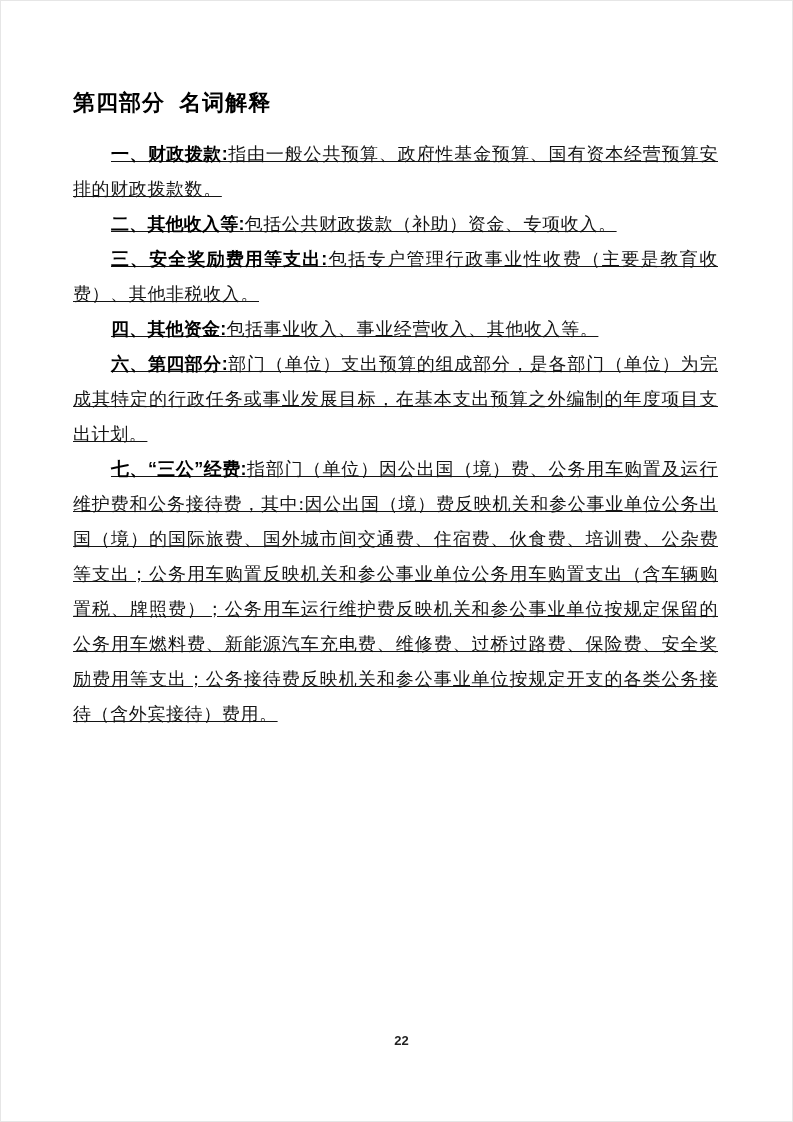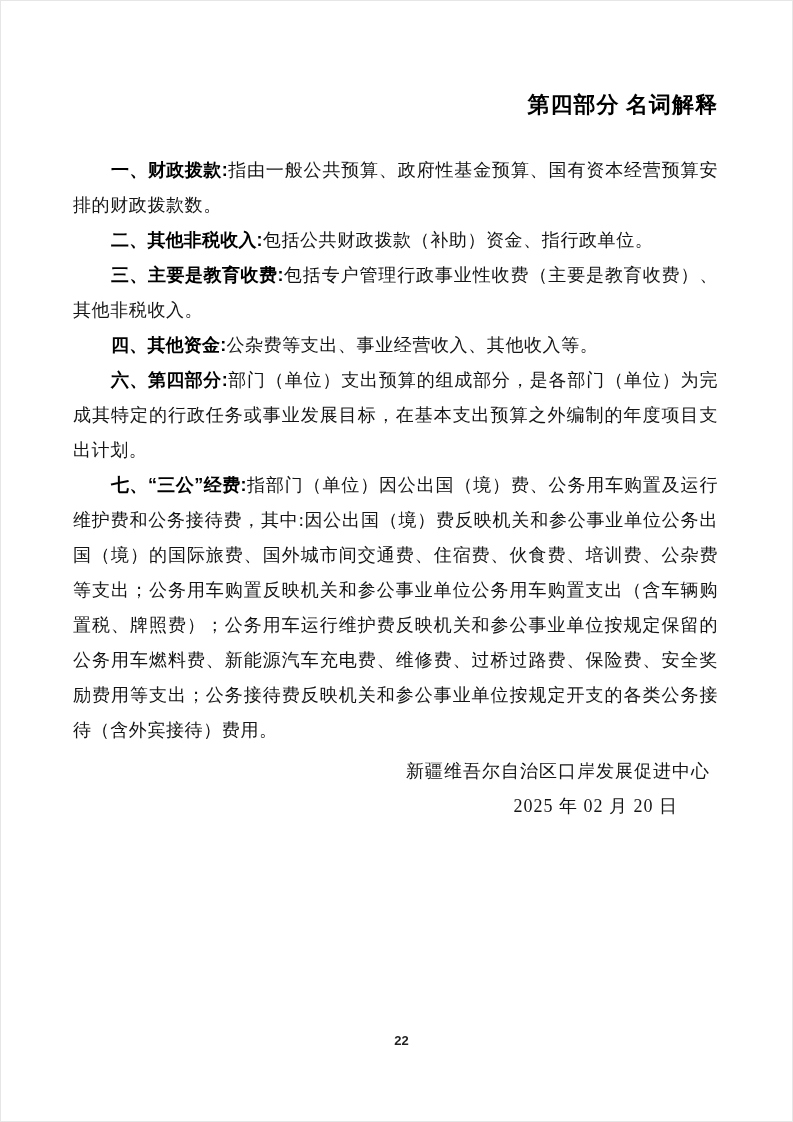--- a/index.html
+++ b/index.html
@@ -16,37 +16,38 @@
     box-sizing: border-box;
     box-shadow: inset 0 0 0 1px #e6e6e6;
     color: #111111;
     font-family: "Liberation Serif", serif;
     overflow: hidden;
   }
   .content {
     padding: 90px 75px 0 73px;
   }
   .doc-title {
-    margin: 0 0 33px 0;
-    text-align: right;
-    font-family: Liberation Serif, serif;
+    margin: 0 0 17px 0;
+    text-align: left;
+    font-family: Liberation Mono, monospace;
     font-weight: 700;
     font-size: 22px;
     line-height: 30px;
     color: #000000;
     letter-spacing: 1px;
   }
   .para {
     margin: 0;
     font-size: 18px;
     line-height: 35px;
     text-align: justify;
     text-indent: 38px;
     letter-spacing: 0.6px;
     color: #141414;
+    text-decoration: underline;
   }
   .term {
     font-weight: 700;
     font-family: "Liberation Sans", sans-serif;
     color: #000000;
     letter-spacing: 0.2px;
   }
   .signature-block {
     margin-top: 6px;
   }
@@ -75,33 +76,29 @@
 </head>
 <body>
 
 <div class="page">
   <div class="content">
 
     <h1 class="doc-title">第四部分 名词解释</h1>
 
     <p class="para"><span class="term">一、财政拨款:</span><span>指由一般公共预算、政府性基金预算、国有资本经营预算安排的财政拨款数。</span></p>
 
-    <p class="para"><span class="term">二、其他非税收入:</span><span>包括公共财政拨款（补助）资金、指行政单位。</span></p>
+    <p class="para"><span class="term">二、其他收入等:</span><span>包括公共财政拨款（补助）资金、专项收入。</span></p>
 
-    <p class="para"><span class="term">三、主要是教育收费:</span><span>包括专户管理行政事业性收费（主要是教育收费）、其他非税收入。</span></p>
+    <p class="para"><span class="term">三、安全奖励费用等支出:</span><span>包括专户管理行政事业性收费（主要是教育收费）、其他非税收入。</span></p>
 
-    <p class="para"><span class="term">四、其他资金:</span><span>公杂费等支出、事业经营收入、其他收入等。</span></p>
+    <p class="para"><span class="term">四、其他资金:</span><span>包括事业收入、事业经营收入、其他收入等。</span></p>
 
 
     <p class="para"><span class="term">六、第四部分:</span><span>部门（单位）支出预算的组成部分，是各部门（单位）为完成其特定的行政任务或事业发展目标，在基本支出预算之外编制的年度项目支出计划。</span></p>
 
     <p class="para"><span class="term">七、“三公”经费:</span><span>指部门（单位）因公出国（境）费、公务用车购置及运行维护费和公务接待费，其中:因公出国（境）费反映机关和参公事业单位公务出国（境）的国际旅费、国外城市间交通费、住宿费、伙食费、培训费、公杂费等支出；公务用车购置反映机关和参公事业单位公务用车购置支出（含车辆购置税、牌照费）；公务用车运行维护费反映机关和参公事业单位按规定保留的公务用车燃料费、新能源汽车充电费、维修费、过桥过路费、保险费、安全奖励费用等支出；公务接待费反映机关和参公事业单位按规定开支的各类公务接待（含外宾接待）费用。</span></p>
 
 
-    <div class="signature-block">
-      <p class="sig-line sig-org">新疆维吾尔自治区口岸发展促进中心</p>
-      <p class="sig-line sig-date">2025 年 02 月 20 日</p>
-    </div>
 
   </div>
 
   <div class="page-number">22</div>
 </div>
 
 </body></html>

